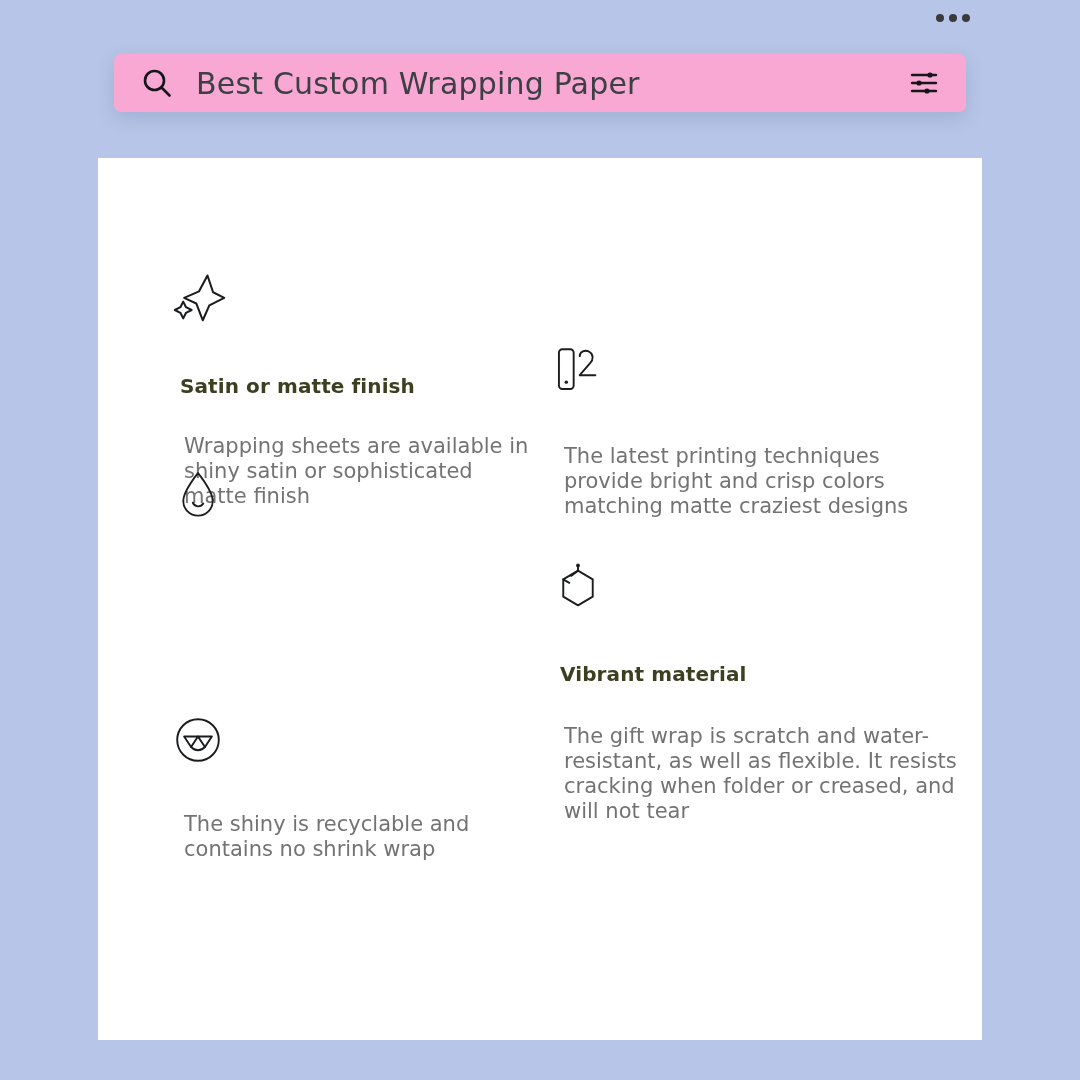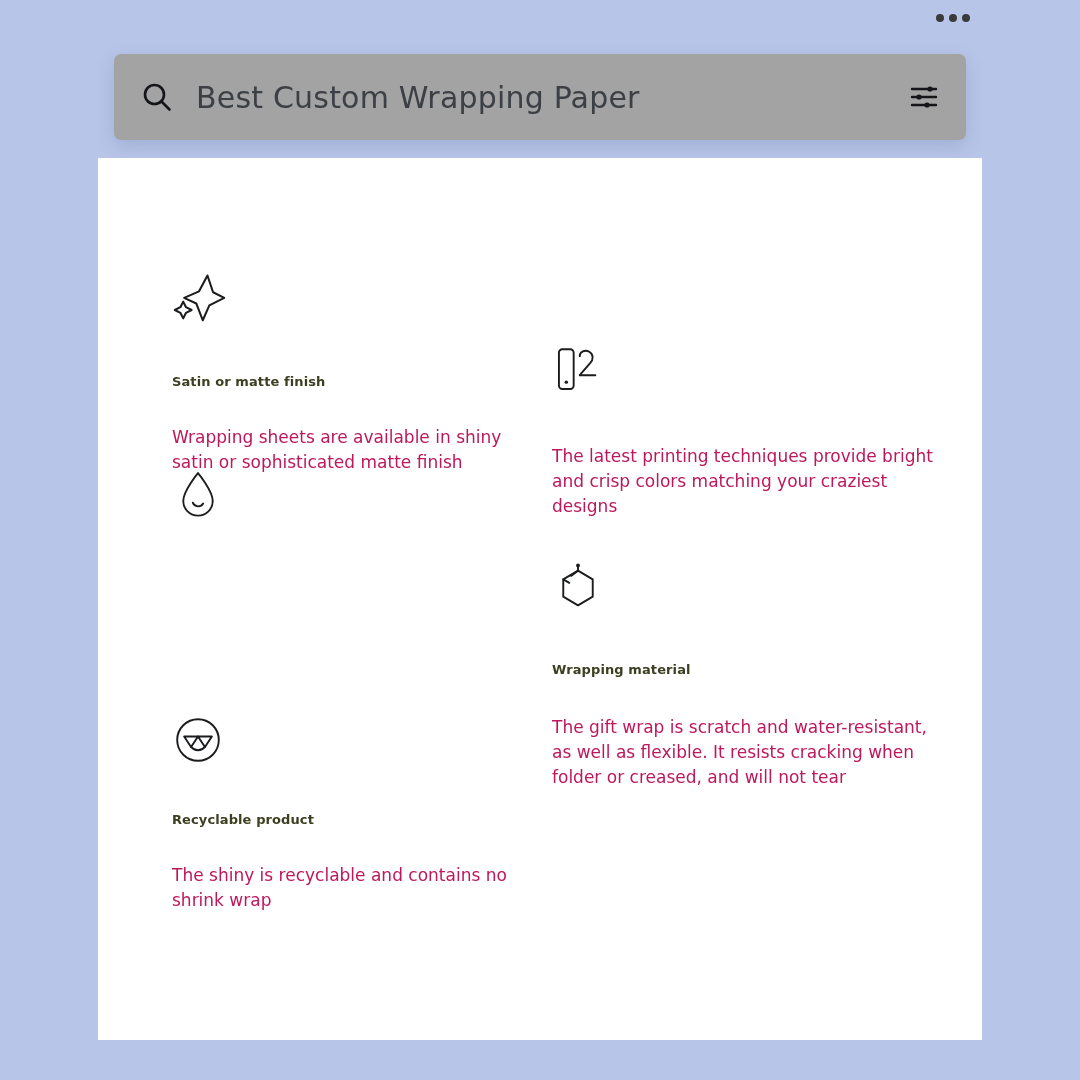--- a/index.html
+++ b/index.html
@@ -35,22 +35,22 @@
     border-radius: 50%;
     background: #3a3a3a;
   }
 
   
   .searchbar {
     position: absolute;
     left: 114px;
     top: 54px;
     width: 852px;
-    height: 86px;
-    background: #a3a3a3;
+    height: 58px;
+    background: #f9a8d4;
     border-radius: 7px;
     box-shadow: 0 6px 18px rgba(60, 75, 120, 0.18);
     display: flex;
     align-items: center;
     padding: 0 26px;
     box-sizing: border-box;
   }
   .search-icon {
     width: 34px;
     height: 34px;
@@ -103,33 +103,33 @@
 
   .feature {
     position: absolute;
     width: 400px;
   }
   .feature .icon {
     color: #1a1c1e;
     display: block;
   }
   .feature h3 {
-    margin: 0;
+    margin: 8px;
     font-family: "DejaVu Sans", sans-serif;
-    font-size: 13px;
+    font-size: 20px;
     font-weight: 700;
     color: #3d3f21;
     letter-spacing: 0.1px;
   }
   .feature p {
-    margin: 0;
+    margin: 12px;
     font-family: "DejaVu Sans", sans-serif;
-    font-size: 17px;
+    font-size: 21px;
     line-height: 25px;
-    color: #be185d;
+    color: #737373;
     font-weight: 400;
   }
 
   
   #f-satin       { top: 110px; }
   #f-satin .icon { margin-bottom: 46px; }
   #f-satin h3    { margin-bottom: 36px; }
 
   #f-green       { top: 310px; }
   #f-green .icon { margin-bottom: 42px; }
@@ -208,50 +208,49 @@
 
         <div class="feature" id="f-recycle">
           <span class="icon">
             <svg viewBox="0 0 60 60" width="52" height="52" fill="none" stroke="currentColor" stroke-width="2.2" stroke-linecap="round" stroke-linejoin="round">
               <circle cx="30" cy="30" r="24"></circle>
               <path d="M14 26 L30 26 L22 38 Z"></path>
               <path d="M46 26 L30 26 L38 38 Z"></path>
               <path d="M22 38 C26 43 34 43 38 38"></path>
             </svg>
           </span>
-          <h3>Recyclable product</h3>
           <p>The shiny is recyclable and contains no shrink wrap</p>
         </div>
 
       </div>
 
       <div class="col col-right">
 
         <div class="feature" id="f-vibrant">
           <span class="icon">
             <svg viewBox="0 0 60 60" width="52" height="52" fill="none" stroke="currentColor" stroke-width="2.2" stroke-linecap="round" stroke-linejoin="round">
               <rect x="8" y="6" width="17" height="46" rx="4"></rect>
               <circle cx="16.5" cy="44" r="2" fill="currentColor" stroke="none"></circle>
               <path d="M32 14 C32 9 38 6 43 9 C48 12 48 18 44 22 L32 36 L50 36"></path>
             </svg>
           </span>
-          <p>The latest printing techniques provide bright and crisp colors matching your craziest designs</p>
+          <p>The latest printing techniques provide bright and crisp colors matching matte craziest designs</p>
         </div>
 
         <div class="feature" id="f-durable">
           <span class="icon">
             <svg viewBox="0 0 60 60" width="52" height="52" fill="none" stroke="currentColor" stroke-width="2.2" stroke-linecap="round" stroke-linejoin="round">
               <path d="M30 10 L47 20 L47 40 L30 50 L13 40 L13 20 Z"></path>
               <path d="M22 16 L30 10"></path>
               <path d="M30 10 L30 4"></path>
               <circle cx="30" cy="4" r="2.2" fill="currentColor" stroke="none"></circle>
               <path d="M13 20 L20 24"></path>
             </svg>
           </span>
-          <h3>Wrapping material</h3>
+          <h3>Vibrant material</h3>
           <p>The gift wrap is scratch and water-resistant, as well as flexible. It resists cracking when folder or creased, and will not tear</p>
         </div>
 
       </div>
 
     </div>
   </div>
 
 </div>
 

